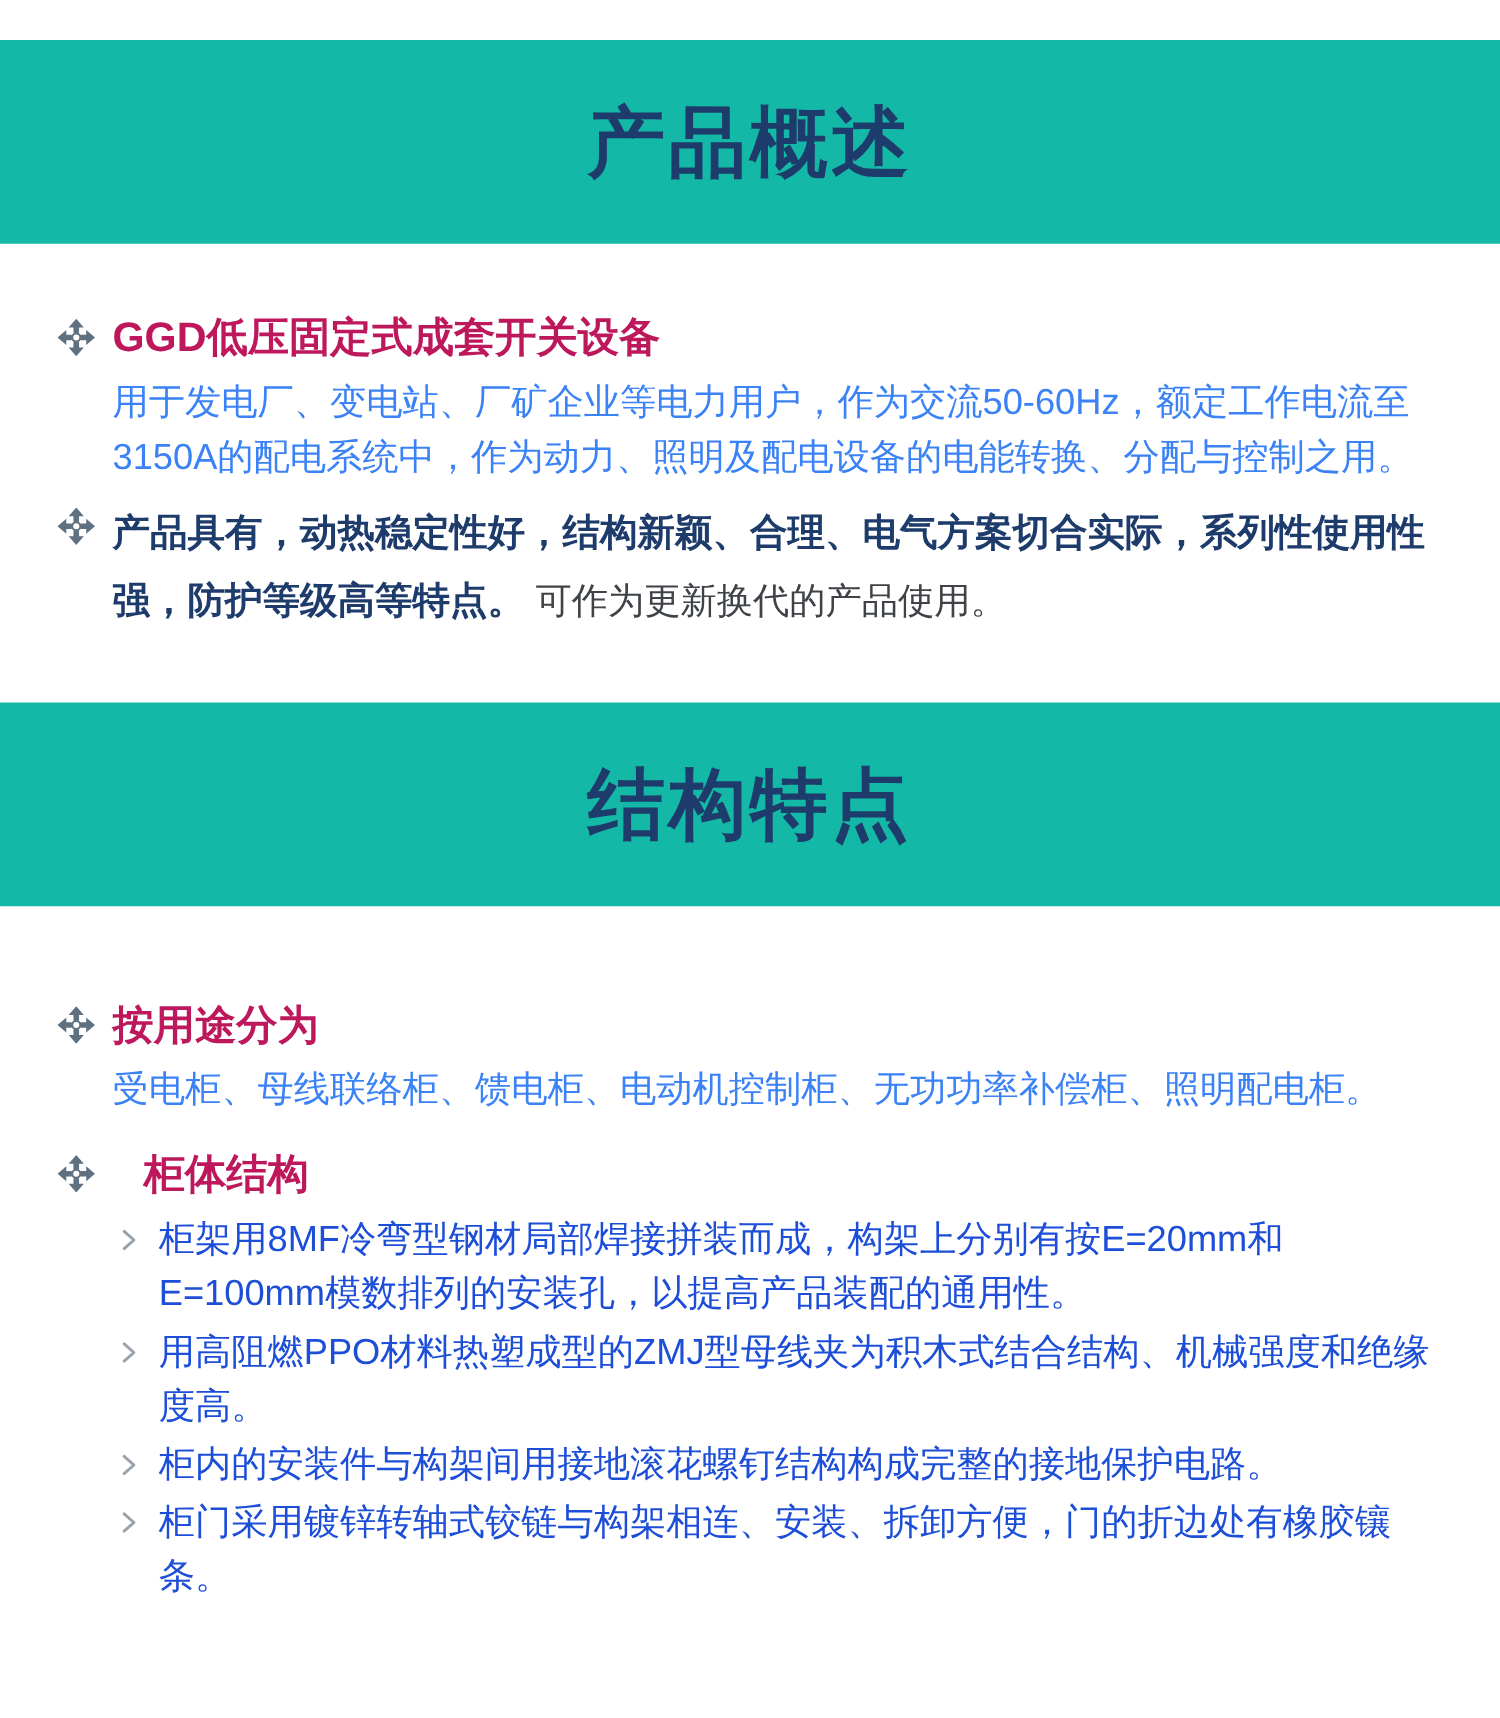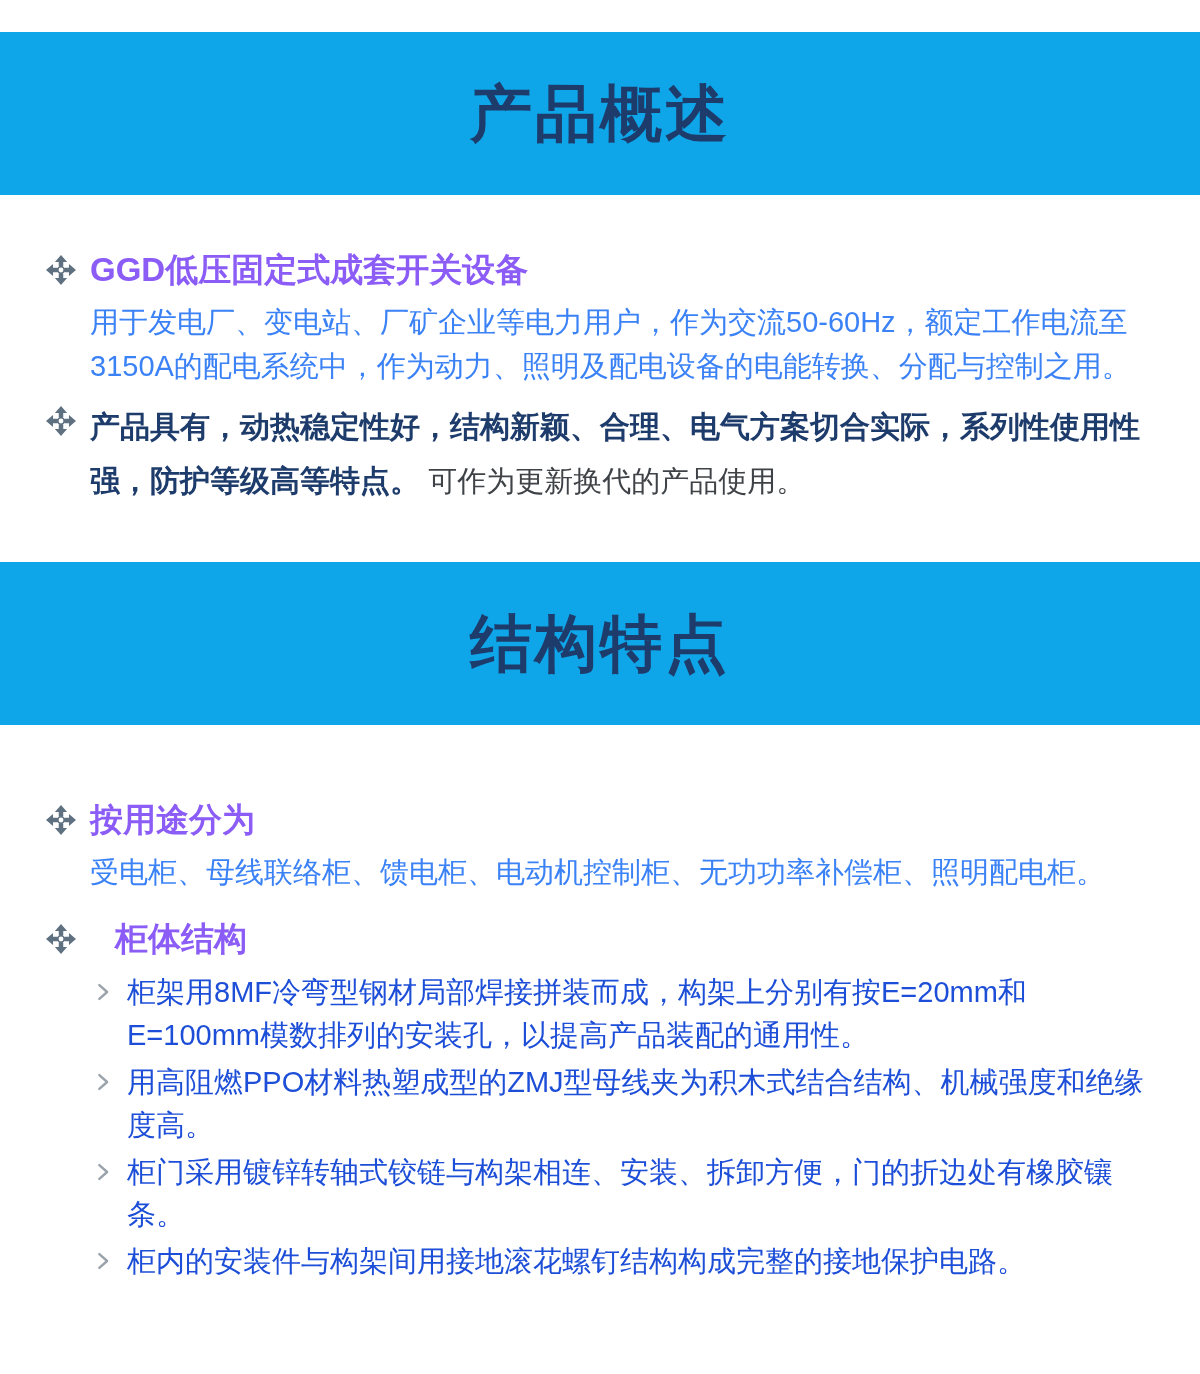--- a/index.html
+++ b/index.html
@@ -9,21 +9,21 @@
     font-family: "Liberation Sans", "DejaVu Sans", sans-serif;
   }
   body {
     height: 1374px;
     overflow: hidden;
     position: relative;
   }
   .banner {
     margin-top: 32px;
     height: 163px;
-    background: #0ea5e9;
+    background: #14b8a6;
     display: flex;
     align-items: center;
     justify-content: center;
   }
   .banner-title {
     font-size: 62px;
     font-weight: 700;
     color: #1e3c6b;
     letter-spacing: 3px;
   }
@@ -40,21 +40,21 @@
     height: 30px;
     flex: none;
     margin-right: 14px;
     margin-top: 6px;
     color: #5f7080;
   }
   .marker-icon svg { width: 100%; height: 100%; display: block; }
   .feature-heading {
     font-size: 33px;
     font-weight: 700;
-    color: #8b5cf6;
+    color: #be185d;
     line-height: 1.3;
   }
   .para {
     margin-left: 44px;
     margin-top: 8px;
     font-size: 29px;
     color: #3b82f6;
     line-height: 1.52;
   }
   .rich-row {
@@ -197,27 +197,27 @@
       <div class="bullet-text">用高阻燃PPO材料热塑成型的ZMJ型母线夹为积木式结合结构、机械强度和绝缘度高。</div>
     </div>
 
 
     <div class="bullet">
       <span class="chevron-icon">
         <svg viewBox="0 0 24 24">
             <use href="#chevron-right"></use>
           </svg>
       </span>
+      <div class="bullet-text">柜内的安装件与构架间用接地滚花螺钉结构构成完整的接地保护电路。</div>
+    </div>
+
+    <div class="bullet">
+      <span class="chevron-icon">
+        <svg viewBox="0 0 24 24">
+            <use href="#chevron-right"></use>
+          </svg>
+      </span>
       <div class="bullet-text">柜门采用镀锌转轴式铰链与构架相连、安装、拆卸方便，门的折边处有橡胶镶条。</div>
     </div>
 
-    <div class="bullet">
-      <span class="chevron-icon">
-        <svg viewBox="0 0 24 24">
-            <use href="#chevron-right"></use>
-          </svg>
-      </span>
-      <div class="bullet-text">柜内的安装件与构架间用接地滚花螺钉结构构成完整的接地保护电路。</div>
-    </div>
-
   </div>
 
 </div>
 
 </body></html>

